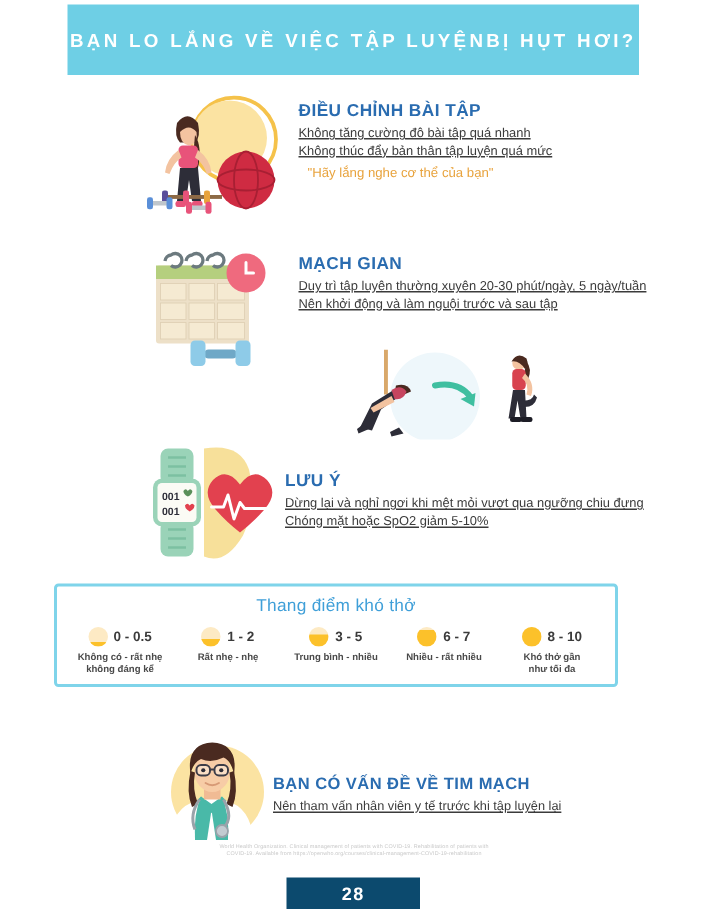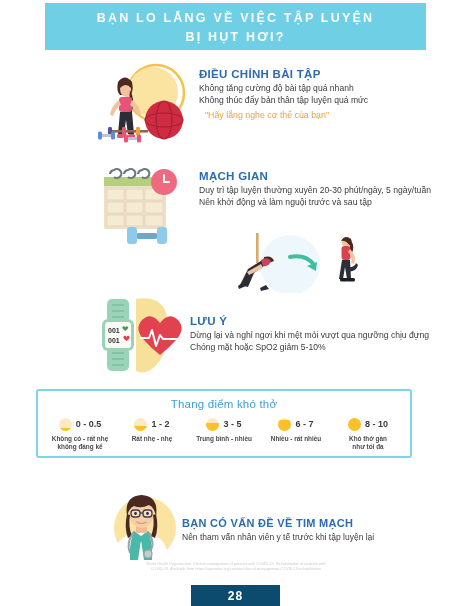--- a/index.html
+++ b/index.html
@@ -18,21 +18,21 @@
 
   
   .header-banner {
     position: absolute;
     left: 45px;
     top: 3px;
     width: 381px;
     height: 47px;
     background: #6ecfe5;
     display: flex;
-    flex-direction: column;
+    flex-direction: row;
     align-items: center;
     justify-content: center;
     box-sizing: border-box;
     padding-top: 2px;
   }
   .header-line {
     color: #ffffff;
     font-size: 12.5px;
     letter-spacing: 2.2px;
     font-weight: 700;
@@ -50,20 +50,21 @@
     font-weight: 700;
     letter-spacing: 0.3px;
     margin: 0 0 3px 0;
     white-space: nowrap;
   }
   .sec-body {
     color: #3b3b3b;
     font-size: 8.6px;
     line-height: 11.6px;
     margin: 0;
+    text-decoration: underline;
   }
   .sec-quote {
     color: #e8a33d;
     font-size: 8.8px;
     line-height: 12px;
     margin: 3px 0 0 6px;
   }
 
   
   #section-exercise { left: 199px; top: 68px; width: 240px; }

